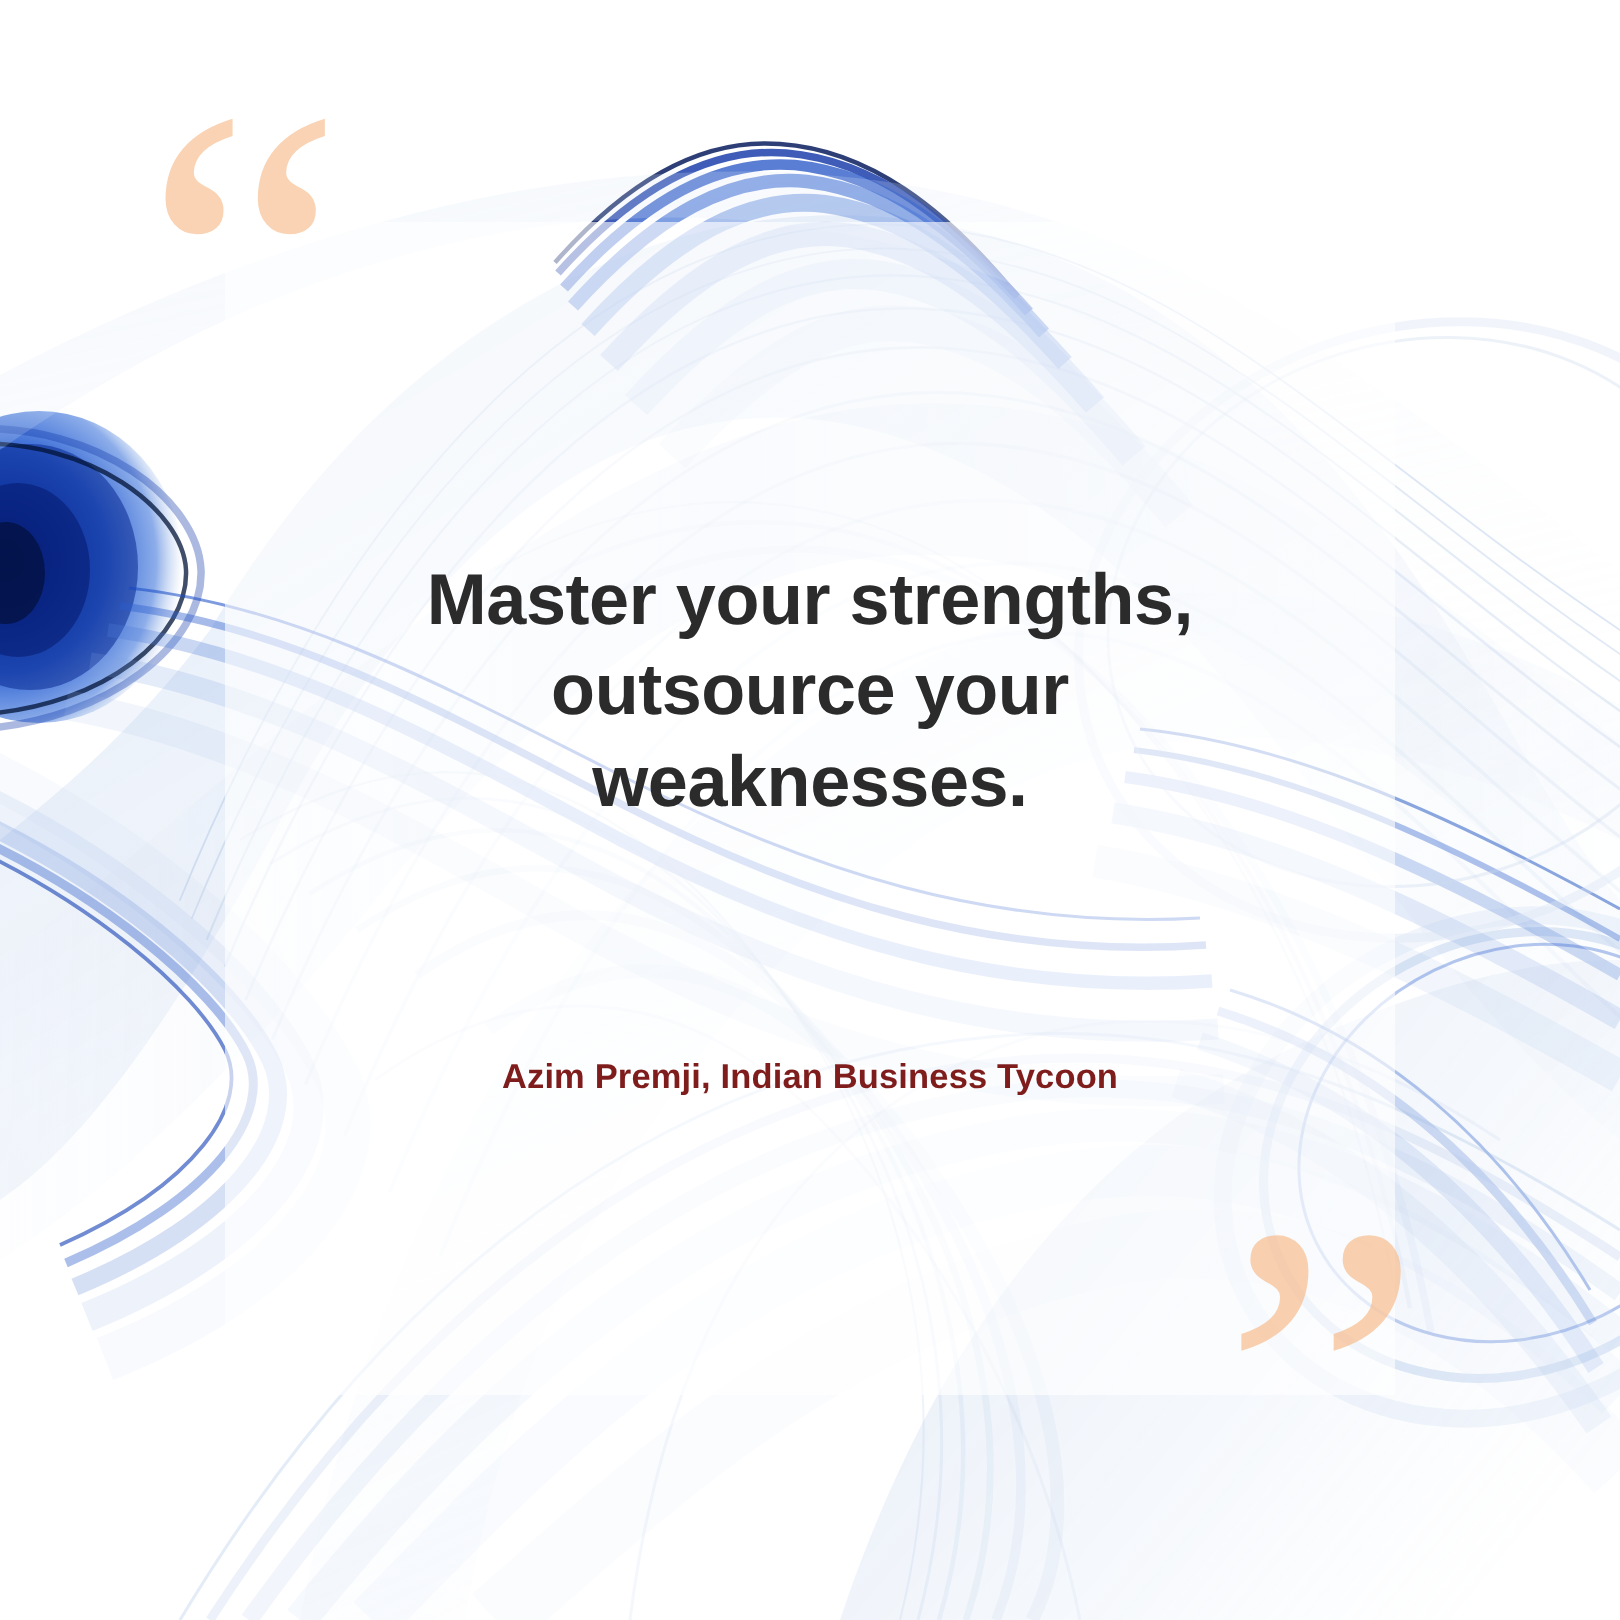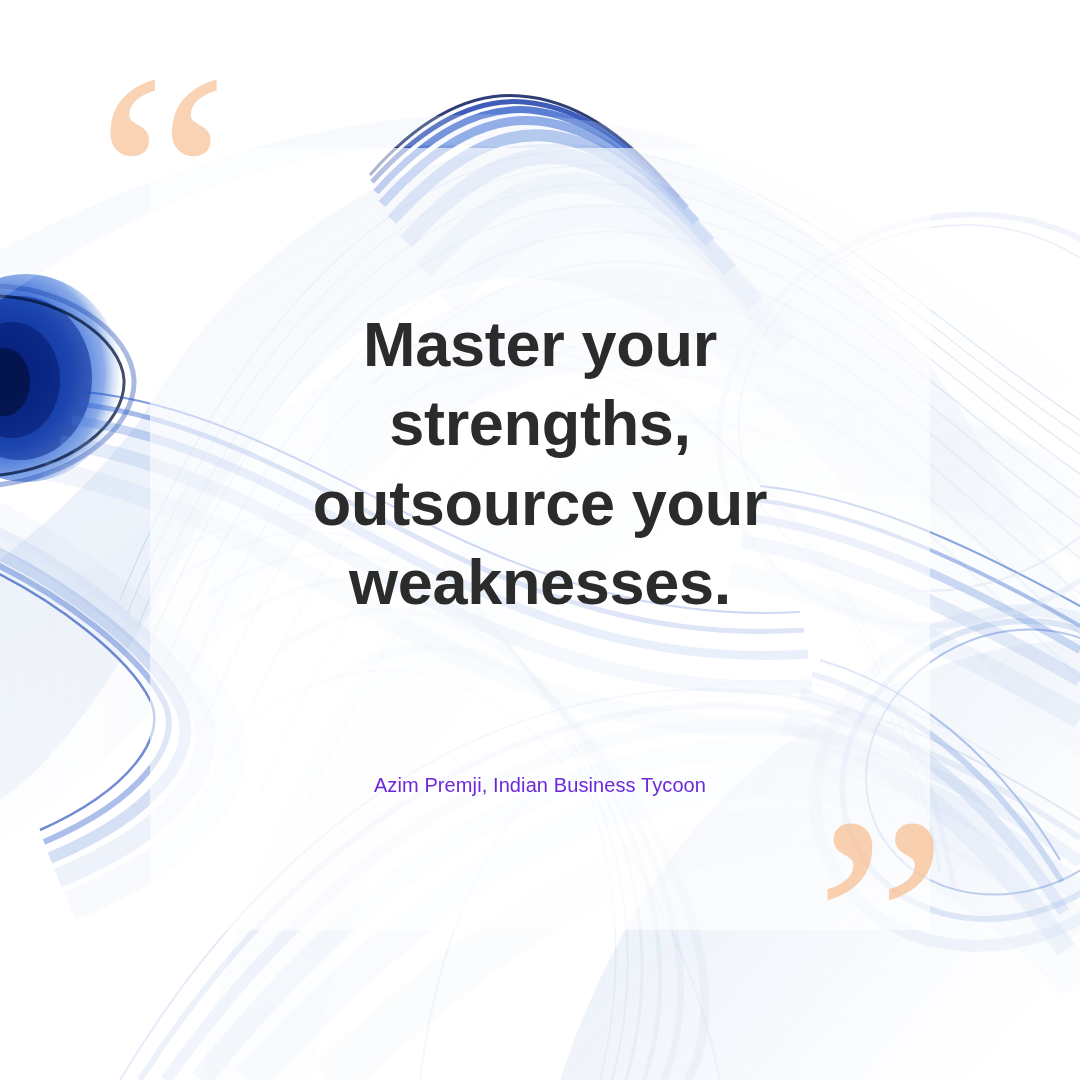--- a/index.html
+++ b/index.html
@@ -64,35 +64,35 @@
     width: 780px;
     height: 782px;
     display: flex;
     flex-direction: column;
     align-items: center;
     justify-content: center;
   }
   #quote-text {
     width: 620px;
     text-align: center;
-    font-size: 63px;
+    font-size: 48px;
     font-weight: 700;
     line-height: 1.26;
     letter-spacing: -0.3px;
     color: #2b2b2b;
     margin: 0;
     margin-top: 24px;
   }
   #attribution {
     margin: 0;
     margin-top: 152px;
-    font-size: 20px;
-    font-weight: 400;
+    font-size: 23px;
+    font-weight: 700;
     letter-spacing: 0.1px;
-    color: #6d28d9;
+    color: #7f1d1d;
     text-align: center;
   }
 </style>
 </head>
 <body>
 
 <div id="canvas">
 
   <svg class="art-layer" viewBox="0 0 1080 1080" preserveAspectRatio="none">
     <defs>

